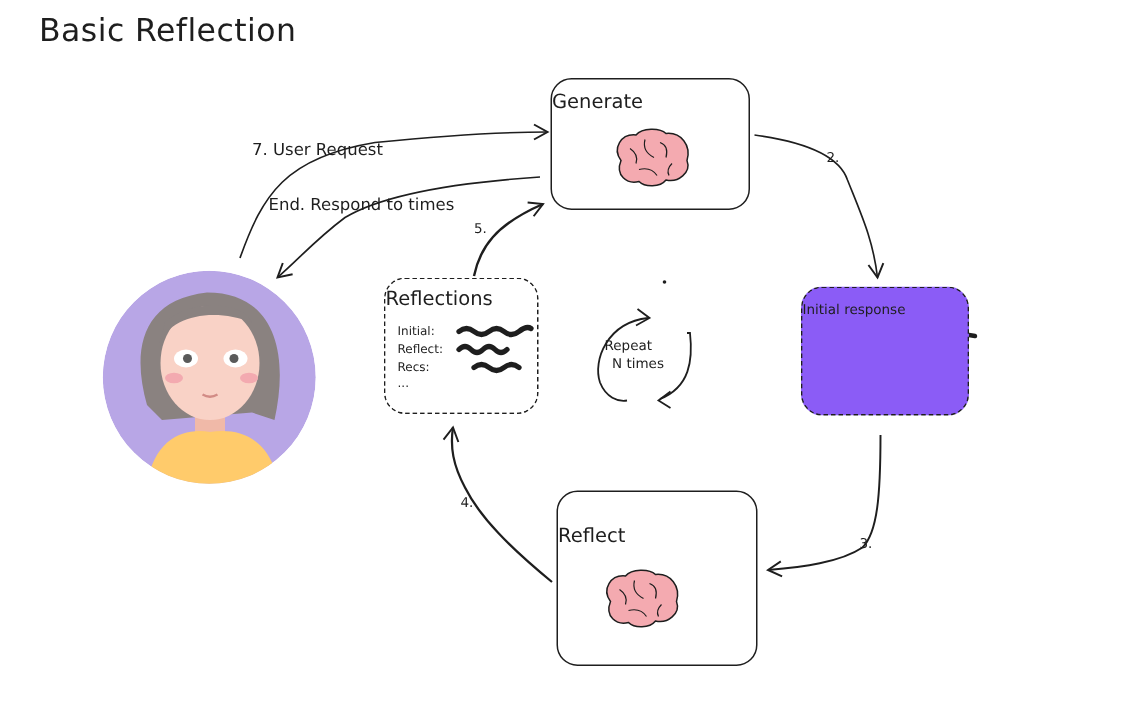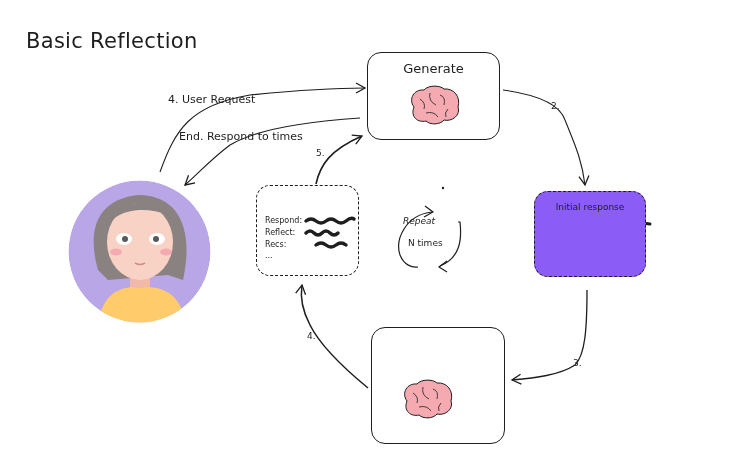--- a/index.html
+++ b/index.html
@@ -1,23 +1,23 @@
 <!DOCTYPE html>
 <html><head>
 <meta charset="utf-8">
 <style>
   html, body { margin:0; padding:0; background:#ffffff; }
   body { width:750px; height:472px; position:relative; overflow:hidden;
          font-family:"DejaVu Sans", sans-serif; color:#1e1e1e; }
-  .title { position:absolute; left:26px; top:29px; font-size:21px; letter-spacing:0.3px; }
+  .title { position:absolute; left:26px; top:8px; font-size:21px; letter-spacing:0.3px; }
   svg.diagram { position:absolute; left:0; top:0; }
   .node { position:absolute; box-sizing:border-box; }
   .solid { border:1.5px solid #1e1e1e; border-radius:14px; background:#fff; }
   .dashed { border:1.5px dashed #1e1e1e; border-radius:14px; background:#8b5cf6; }
-  .node-label { position:absolute; left:0; right:0; text-align:center; font-size:13px; }
+  .node-label { position:absolute; left:0; right:0; font-size:13px; }
   .lbl { position:absolute; font-size:11px; white-space:nowrap; }
   .small { font-size:9px; }
   .refl-line { position:absolute; left:8px; font-size:8px; }
 </style>
 </head>
 <body>
 
 <div class="title">Basic Reflection</div>
 
 <svg class="diagram" width="750" height="472">
@@ -86,38 +86,40 @@
 
 <div class="node solid" style="left:367px;top:52px;width:133px;height:88px;">
   <div class="node-label" style="top:8px;">Generate</div>
   <svg width="56" height="40" viewBox="0 0 56 40" style="position:absolute;left:38px;top:32px;">
     <path d="M8,22 C2,14 8,4 18,5 C22,0 34,0 38,4 C48,3 55,12 52,22 C55,30 46,37 38,35 C34,40 24,40 20,36 C12,38 4,32 8,22 Z" fill="#f4aab0" stroke="#1e1e1e" stroke-width="1"></path>
     <path d="M14,14 q6,4 4,10 M24,8 q-2,8 6,12 M34,10 q6,2 4,10 M20,28 q8,-2 12,4 M42,24 q-4,4 -2,8" fill="none" stroke="#1e1e1e" stroke-width="0.8"></path>
   </svg>
 </div>
 
 <div class="node solid" style="left:371px;top:327px;width:134px;height:117px;">
+  <div class="node-label" style="top:22px;">Reflect</div>
   <svg width="56" height="40" viewBox="0 0 56 40" style="position:absolute;left:27px;top:51px;">
     <path d="M8,22 C2,14 8,4 18,5 C22,0 34,0 38,4 C48,3 55,12 52,22 C55,30 46,37 38,35 C34,40 24,40 20,36 C12,38 4,32 8,22 Z" fill="#f4aab0" stroke="#1e1e1e" stroke-width="1"></path>
     <path d="M14,14 q6,4 4,10 M24,8 q-2,8 6,12 M34,10 q6,2 4,10 M20,28 q8,-2 12,4 M42,24 q-4,4 -2,8" fill="none" stroke="#1e1e1e" stroke-width="0.8"></path>
   </svg>
 </div>
 
 <div class="node dashed" style="left:534px;top:191px;width:112px;height:86px;">
   <div class="node-label small" style="top:10px;">Initial response</div>
 </div>
 
 <div class="node dashed" style="left:256px;top:185px;width:103px;height:91px;background:transparent;">
-  <div class="refl-line" style="top:30px;">Respond:</div>
+  <div class="node-label" style="top:6px;">Reflections</div>
+  <div class="refl-line" style="top:30px;">Initial:</div>
   <div class="refl-line" style="top:42px;">Reflect:</div>
   <div class="refl-line" style="top:54px;text-align:center;">Recs:</div>
   <div class="refl-line" style="top:65px;">...</div>
 </div>
 
-<div class="lbl small" style="left:403px;top:216px;font-style:italic;">Repeat</div>
+<div class="lbl small" style="left:403px;top:226px;">Repeat</div>
 <div class="lbl small" style="left:408px;top:238px;text-align:right;">N times</div>
 
-<div class="lbl" style="left:168px;top:93px;">4. User Request</div>
+<div class="lbl" style="left:168px;top:93px;">7. User Request</div>
 <div class="lbl" style="left:179px;top:130px;">End. Respond to times</div>
 <div class="lbl small" style="left:551px;top:101px;">2.</div>
 <div class="lbl small" style="left:573px;top:358px;">3.</div>
 <div class="lbl small" style="left:307px;top:331px;">4.</div>
 <div class="lbl small" style="left:316px;top:148px;">5.</div>
 
 </body></html>

